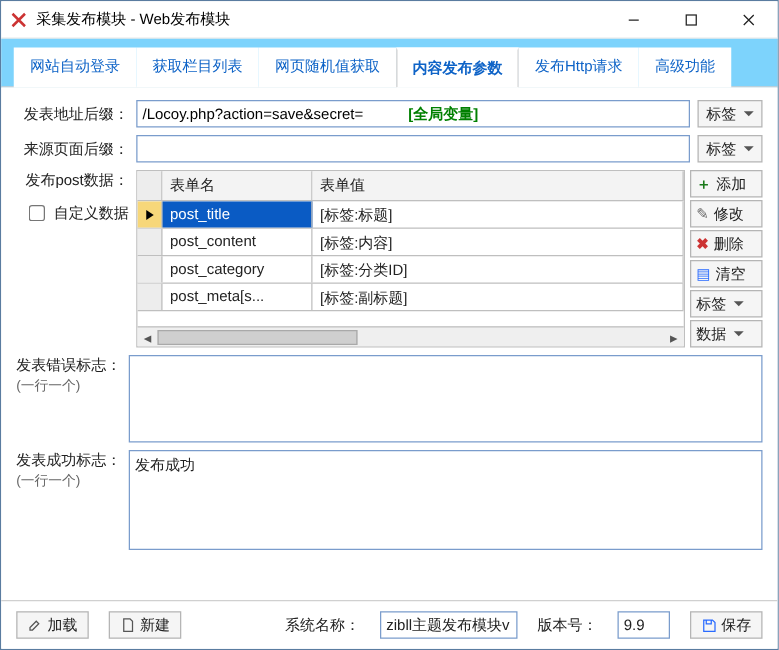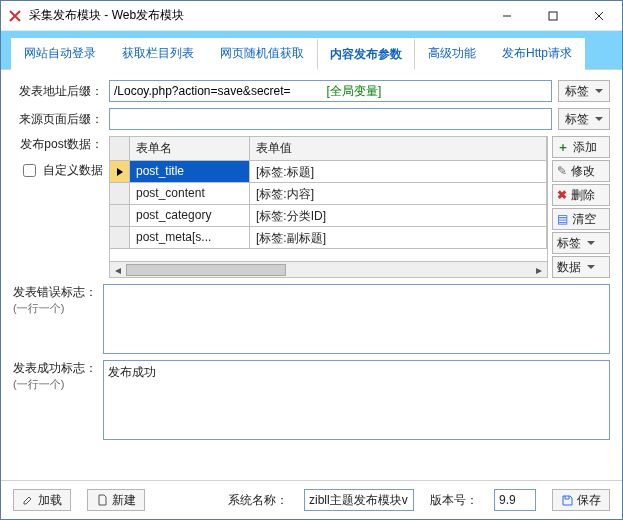--- a/index.html
+++ b/index.html
@@ -31,21 +31,21 @@
   .tab.active::before{content:"";position:absolute;left:0;right:0;top:-1px;}
   
   .body{flex:1;padding:10px 12px 6px 12px;display:flex;flex-direction:column;gap:6px;overflow:hidden;background:#fff;}
   .row{display:flex;align-items:center;gap:6px;}
   .row .lbl{width:90px;text-align:right;color:#222;}
   .sublbl{font-size:11px;color:#666;}
   input.txt, textarea.txt{border:1px solid #7a9ccc;padding:3px 4px;background:#fff;outline:none;}
   input.txt{height:22px;}
   .urlbox{flex:1;height:22px;border:1px solid #7a9ccc;display:flex;align-items:center;padding:0 4px;background:#fff;}
   .urlbox .black{color:#000;}
-  .urlbox .green{color:var(--green);font-weight:normal;padding-left:36px;}
+  .urlbox .green{color:var(--green);font-weight:bold;padding-left:36px;}
   .btn{height:22px;min-width:44px;background:var(--btn-bg);border:1px solid var(--btn-border);display:inline-flex;align-items:center;justify-content:center;gap:4px;padding:0 8px;cursor:pointer;}
   .btn.small{padding:0 6px;min-width:40px;}
   .btn.dd::after{content:"";border:4px solid transparent;border-top-color:#555;margin-left:2px;margin-top:3px;}
   .btn.disabled{color:#9a9a9a;}
   .btn .bicon{width:12px;height:12px;}
   
   .postarea{display:flex;gap:6px;}
   .postleft{width:90px;text-align:right;display:flex;flex-direction:column;align-items:flex-end;gap:8px;}
   .chk{display:flex;gap:4px;align-items:center;justify-content:flex-end;}
   .grid-wrap{flex:1;display:flex;gap:4px;min-width:0;}
@@ -110,22 +110,22 @@
           <path d="M1 1 L9 9 M9 1 L1 9" stroke-width="1"></path>
         </svg>
       </div>
   </div>
 
   <div class="tabstrip">
     <div class="tab">网站自动登录</div>
     <div class="tab">获取栏目列表</div>
     <div class="tab">网页随机值获取</div>
     <div class="tab active">内容发布参数</div>
+    <div class="tab">发布Http请求</div>
     <div class="tab">高级功能</div>
-    <div class="tab">发布Http请求</div>
   </div>
 
   <div class="body">
 
     <div class="row">
       <span class="lbl">发表地址后缀：</span>
       <div class="urlbox">
         <span class="black">/Locoy.php?action=save&amp;secret=</span>
           <span class="green">[全局变量]</span>
       </div>

